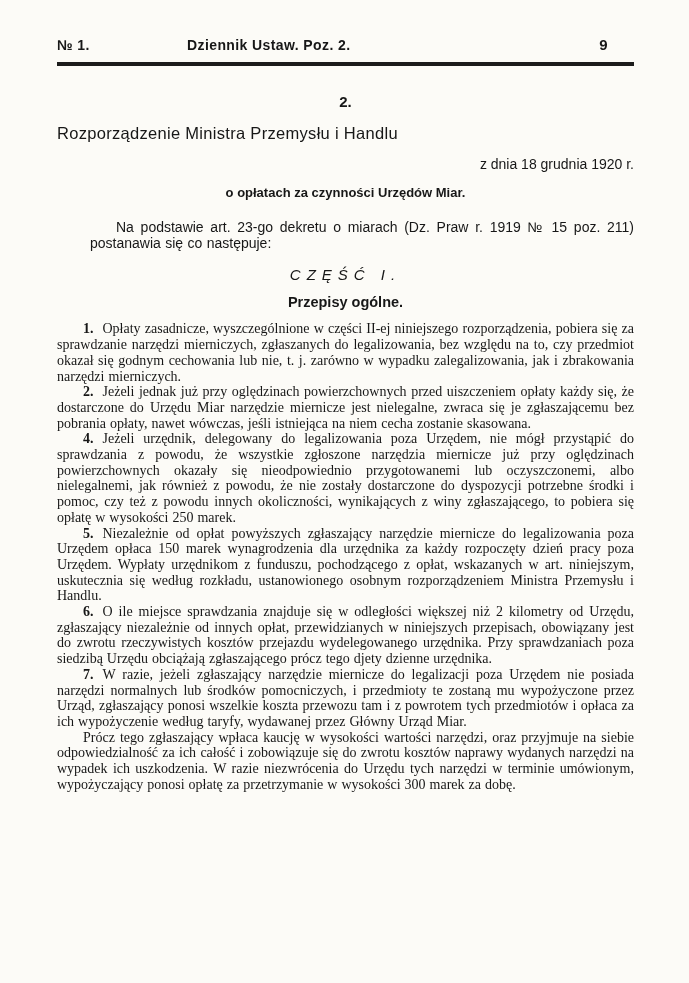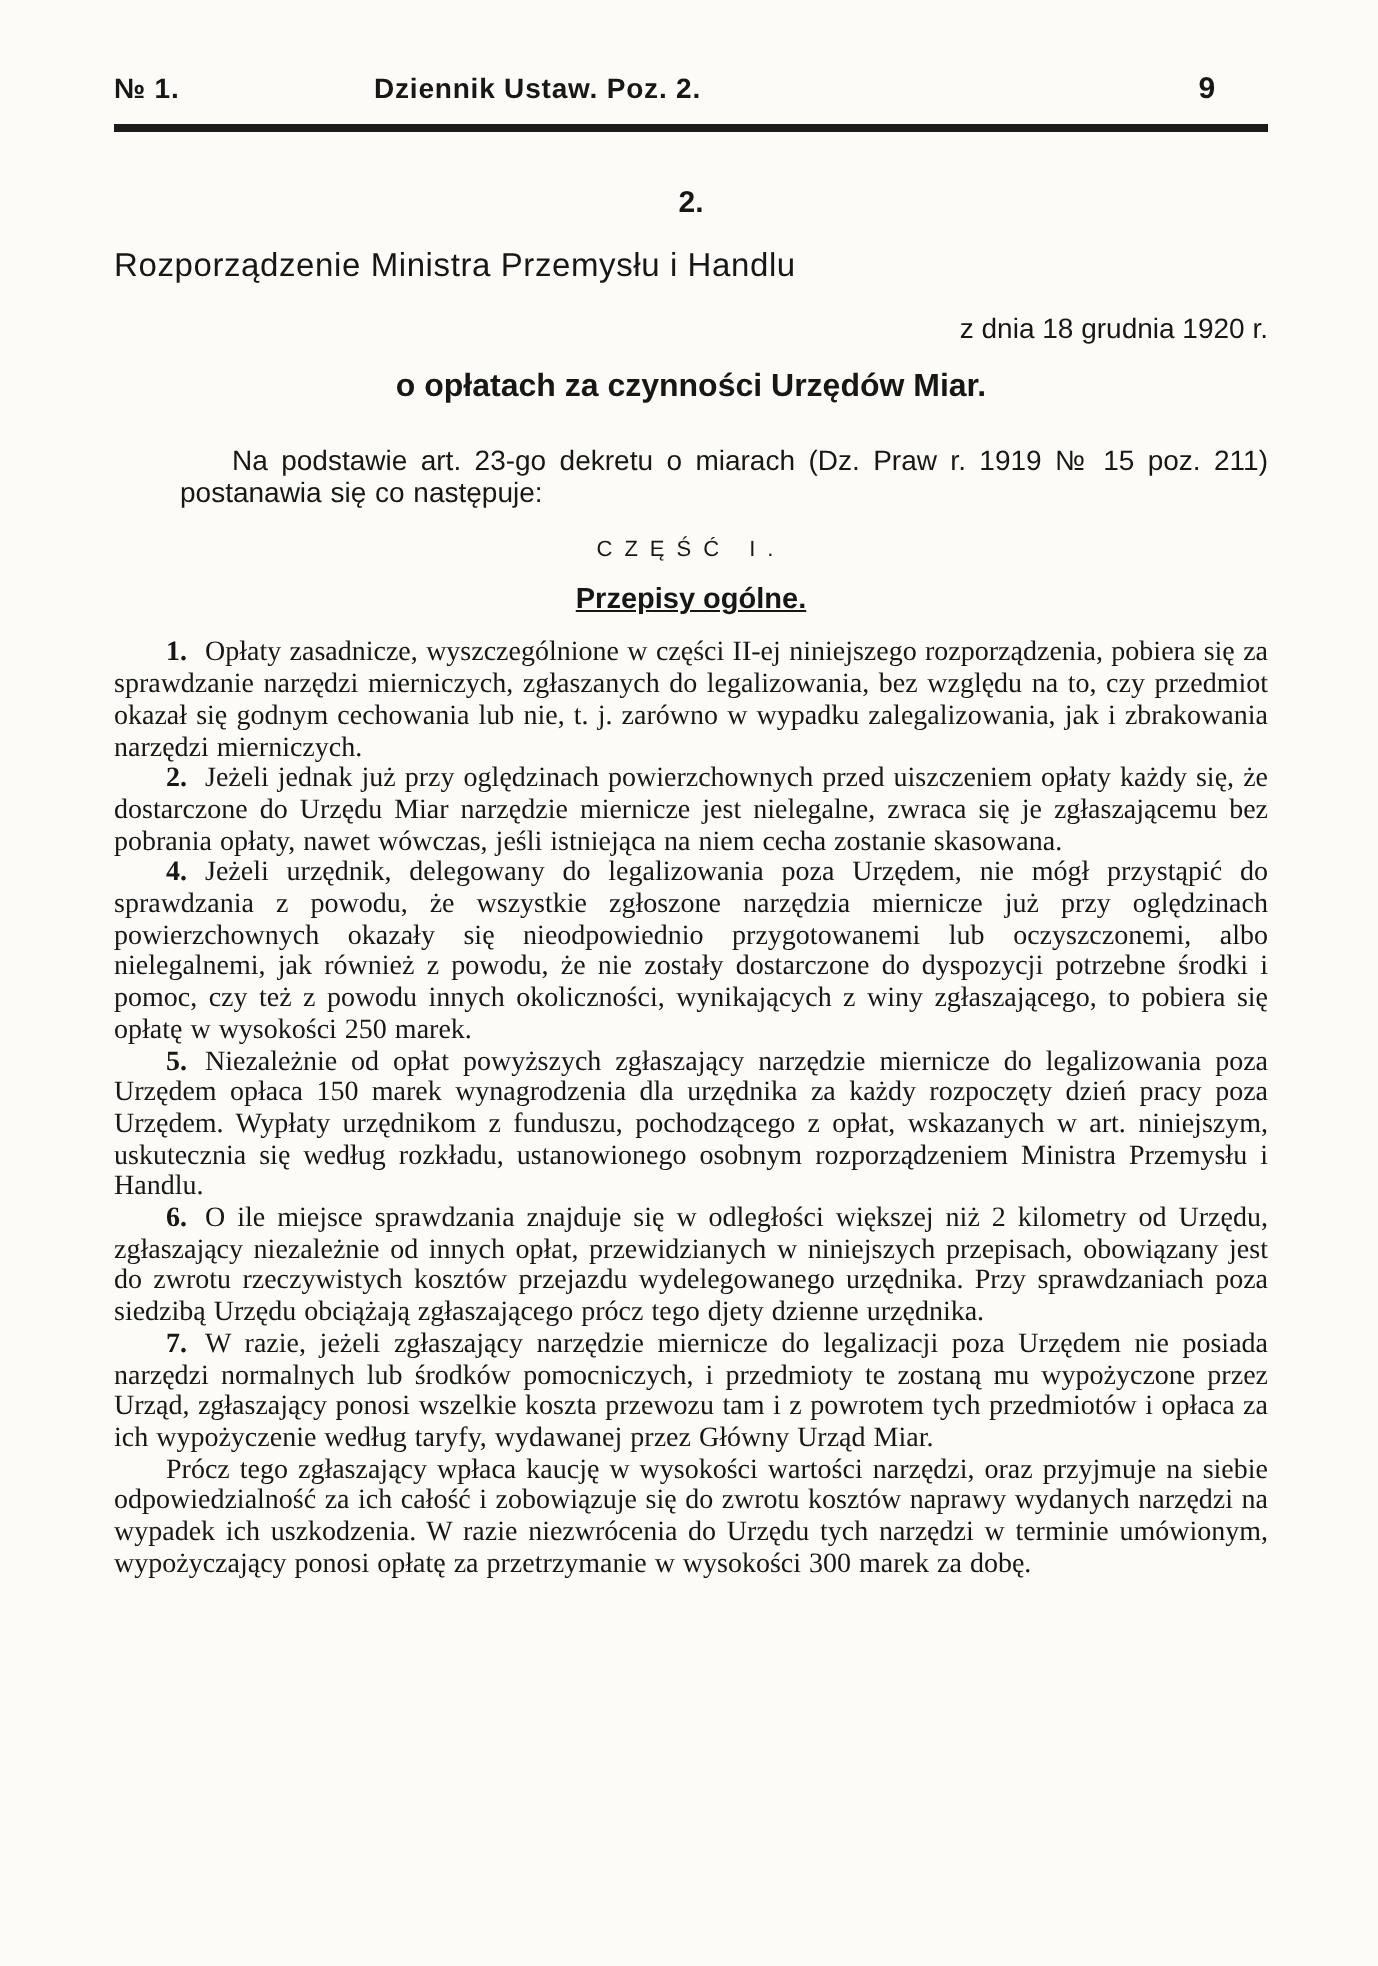--- a/index.html
+++ b/index.html
@@ -52,35 +52,35 @@
     margin-top: 14px;
   }
   .dateline {
     text-align: right;
     font-size: 14px;
     margin-top: 13px;
   }
   .subject {
     text-align: center;
     font-weight: bold;
-    font-size: 16px;
+    font-size: 13px;
     margin-top: 13px;
   }
   .part {
     text-align: center;
-    font-size: 11px;
+    font-size: 15px;
     letter-spacing: 6px;
     margin-top: 15px;
+    font-style: italic;
   }
   .sect {
     text-align: center;
     font-weight: bold;
     font-size: 14.5px;
     margin-top: 11px;
-    text-decoration: underline;
   }
   
   .intro, .para {
     margin: 0;
     text-align: justify;
     font-size: 14px;
     line-height: 15.7px;
     text-indent: 26px;
     word-spacing: 0.5px;
   }

